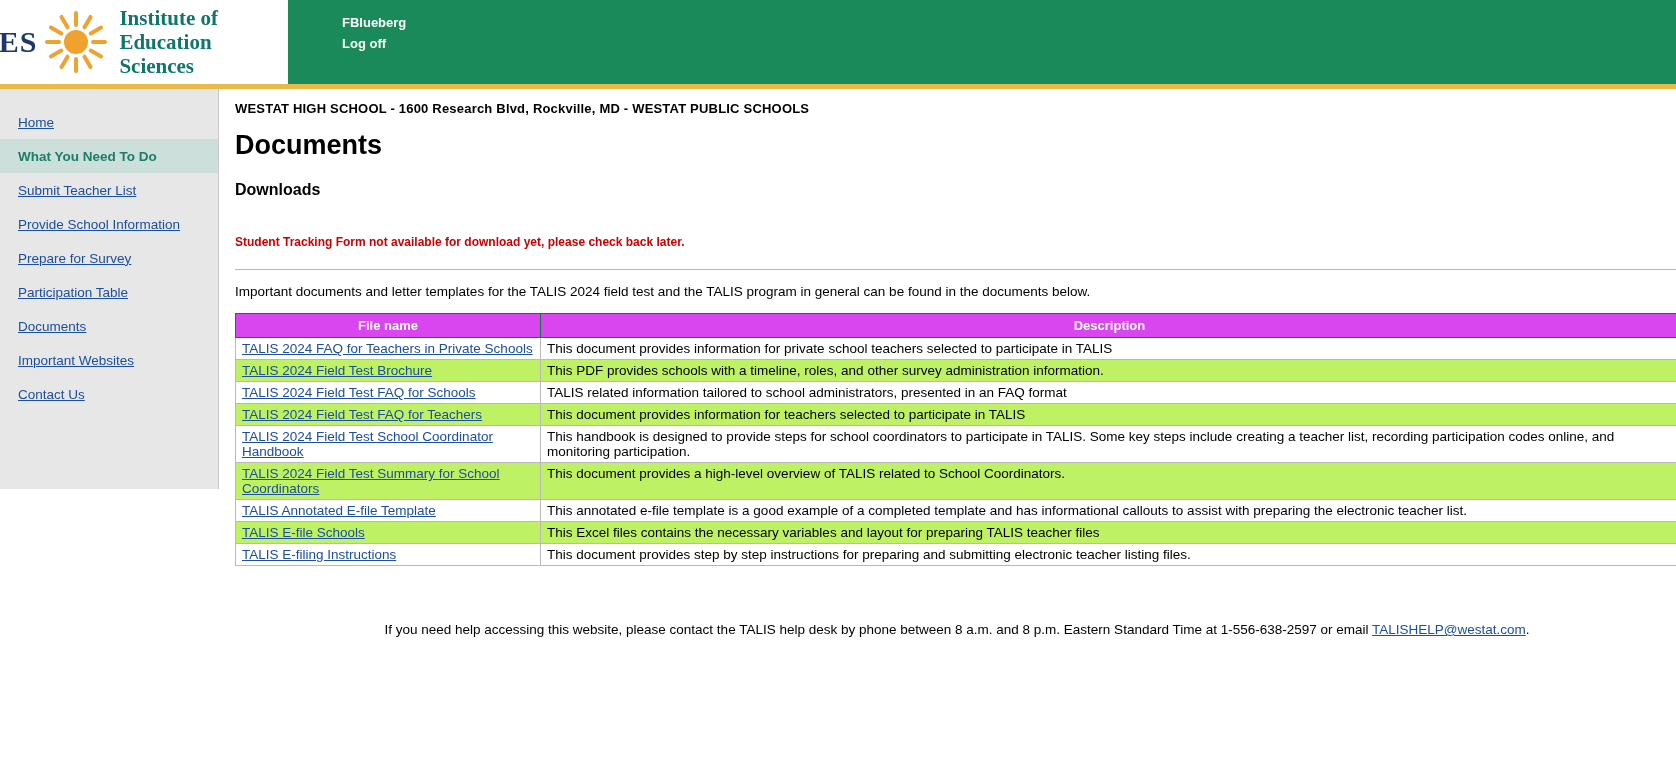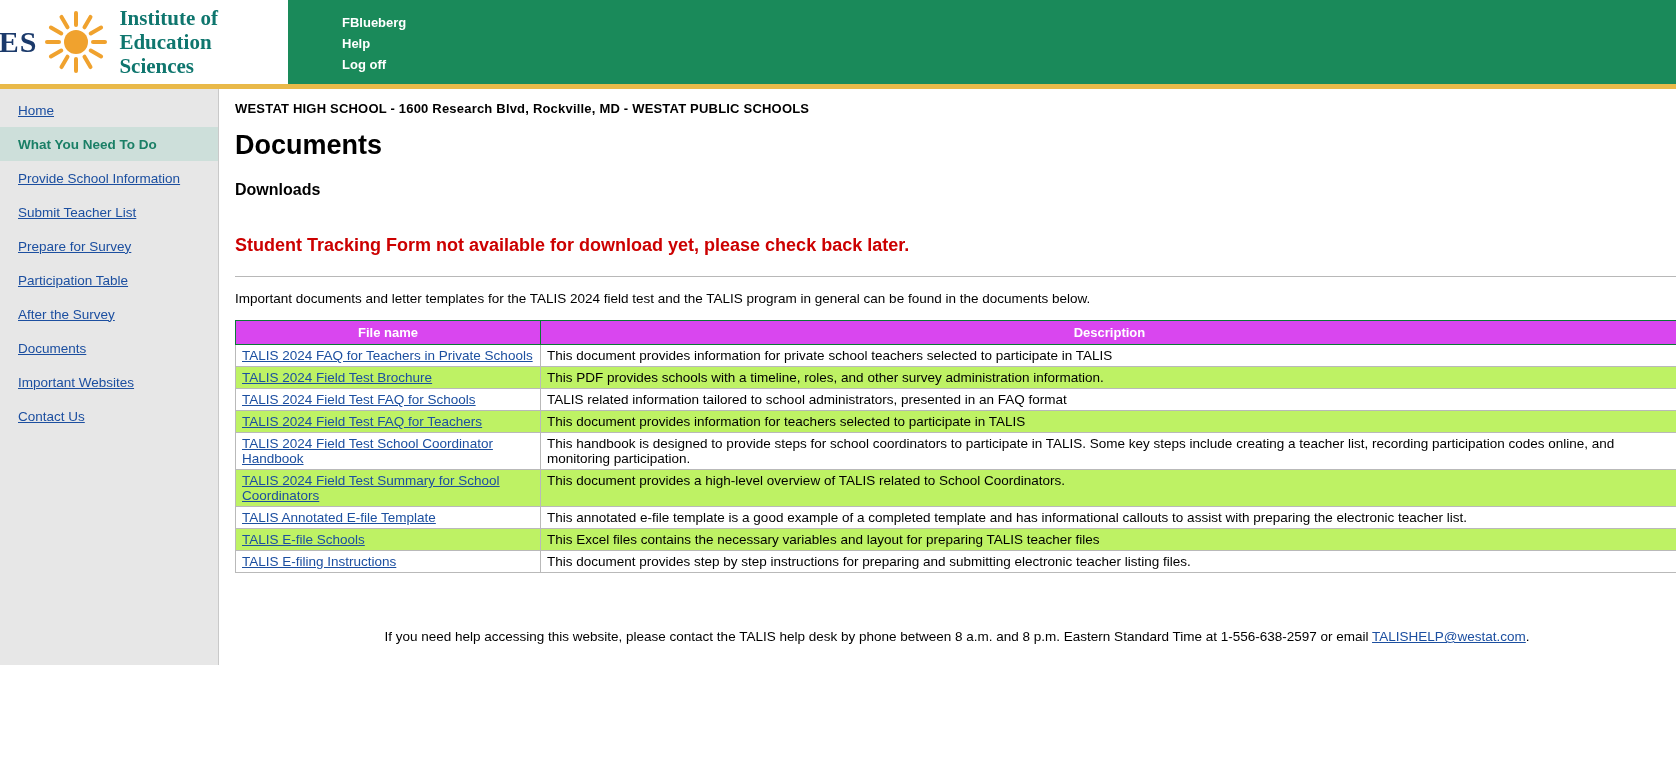--- a/index.html
+++ b/index.html
@@ -103,22 +103,22 @@
     display: flex;
     height: 672px;
   }
 
   
   .sidebar {
     width: 219px;
     flex: 0 0 219px;
     background: #e7e7e7;
     border-right: 1px solid #c9c9c9;
-    padding-top: 4px;
-    height: 576px;
+    padding-top: 16px;
+    height: 400px;
   }
   .nav-item {
     height: 34px;
     display: flex;
     align-items: center;
     padding-left: 18px;
     font-size: 13.5px;
   }
   .nav-item a {
     color: #1c4fa0;
@@ -148,21 +148,21 @@
     margin: 0 0 20px 0;
     font-family: "Liberation Sans", sans-serif;
   }
   h2.section-title {
     font-size: 16px;
     margin: 0 0 36px 0;
   }
   .alert {
     color: #cc0000;
     font-weight: bold;
-    font-size: 18px;
+    font-size: 12px;
     margin-bottom: 20px;
   }
   .hr {
     border: 0;
     border-top: 1px solid #b8b8b8;
     margin: 0 0 14px 0;
   }
   .intro {
     font-size: 13.5px;
     margin-bottom: 14px;
@@ -229,47 +229,43 @@
     </span>
     <span class="ies-label">
       <div class="l1">Institute of</div>
       <div class="l2">Education Sciences</div>
     </span>
   </div>
 
 
   <div class="header-links">
     <a href="#">FBlueberg</a>
-    <a href="#">Help</a>
     <a href="#">Log off</a>
   </div>
 </div>
 <div class="header-rule"></div>
 
 <div class="body-wrap">
 
   <nav class="sidebar">
     <div class="nav-item">
       <a href="#">Home</a>
     </div>
     <div class="nav-item nav-header">What You Need To Do</div>
     <div class="nav-item">
+      <a href="#">Submit Teacher List</a>
+    </div>
+    <div class="nav-item">
       <a href="#">Provide School Information</a>
     </div>
     <div class="nav-item">
-      <a href="#">Submit Teacher List</a>
-    </div>
-    <div class="nav-item">
       <a href="#">Prepare for Survey</a>
     </div>
     <div class="nav-item">
       <a href="#">Participation Table</a>
-    </div>
-    <div class="nav-item">
-      <a href="#">After the Survey</a>
     </div>
     <div class="nav-item">
       <a href="#">Documents</a>
     </div>
     <div class="nav-item">
       <a href="#">Important Websites</a>
     </div>
     <div class="nav-item">
       <a href="#">Contact Us</a>
     </div>

